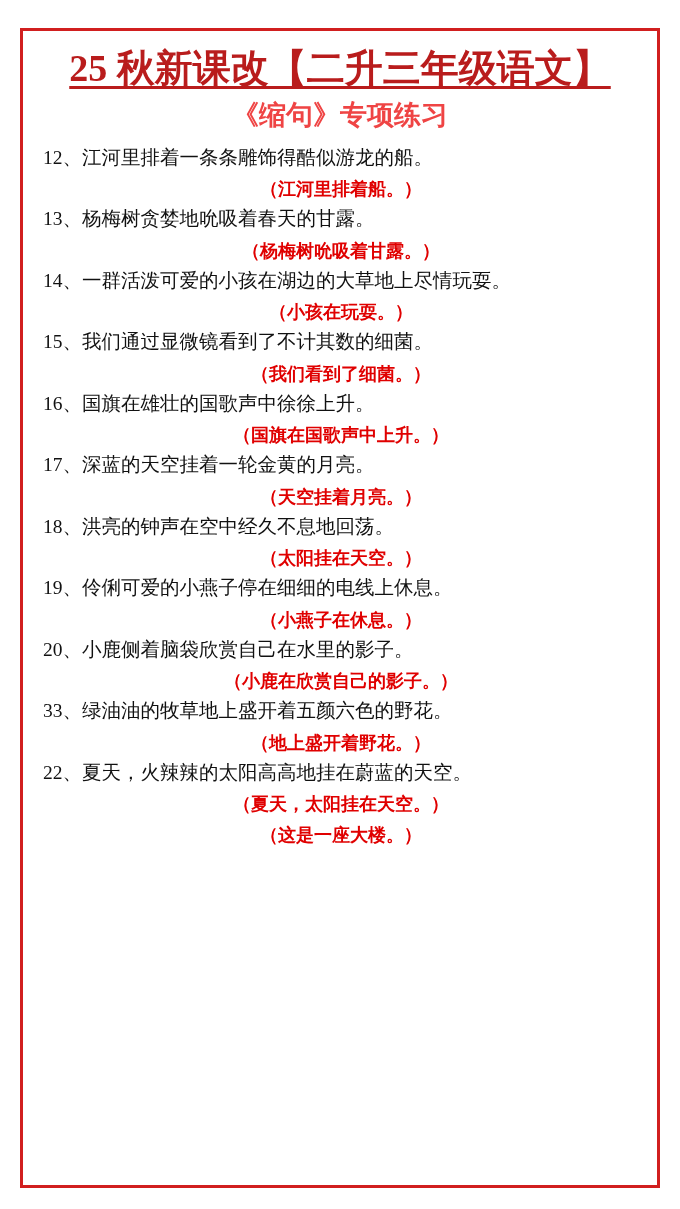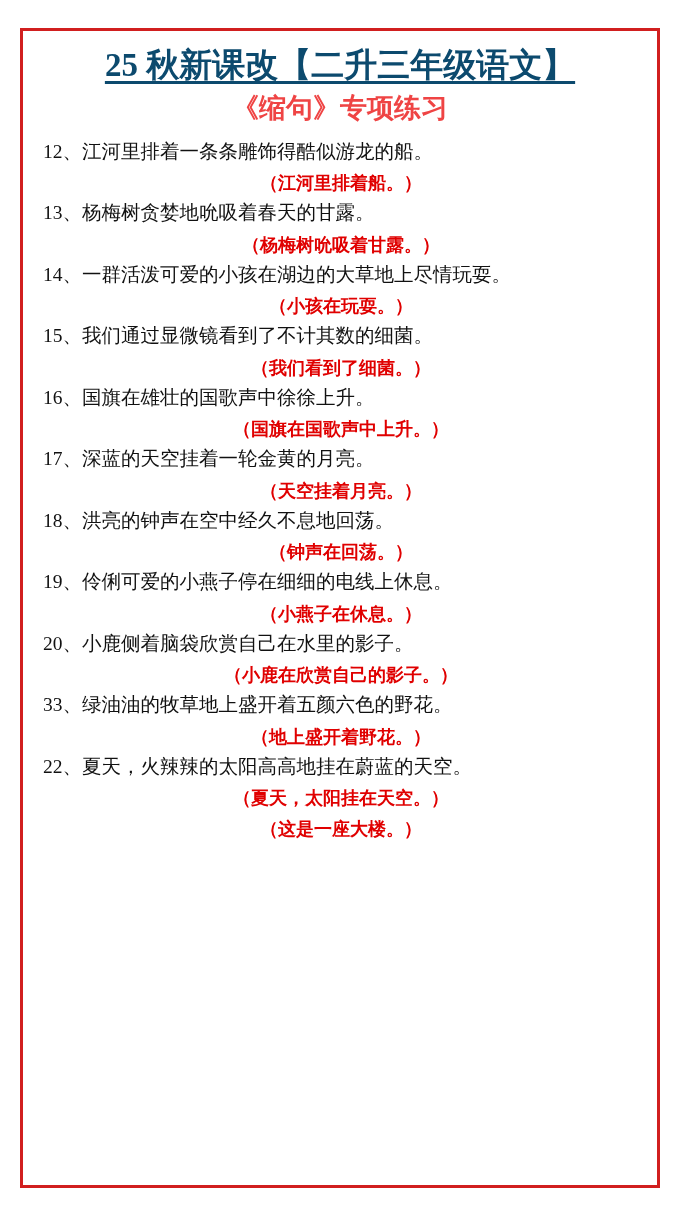--- a/index.html
+++ b/index.html
@@ -29,23 +29,23 @@
     padding: 12px 18px 10px 18px;
     position: relative;
   }
   .title-block {
     text-align: center;
     margin: 2px 0 6px 0;
   }
   .title-main {
     font-family: "Liberation Serif", "DejaVu Serif", serif;
     font-weight: bold;
-    font-size: 33px;
+    font-size: 38px;
     letter-spacing: 0px;
-    color: #0c4a6e;
+    color: #b91c1c;
     text-decoration: underline;
     text-underline-offset: 5px;
     line-height: 1.25;
     white-space: nowrap;
   }
   .title-sub {
     font-family: "Liberation Serif", "DejaVu Serif", serif;
     font-weight: bold;
     font-size: 27px;
     color: #ef4444;
@@ -100,21 +100,21 @@
       <div class="q-line">15、我们通过显微镜看到了不计其数的细菌。</div>
       <div class="a-line">（我们看到了细菌。）</div>
 
       <div class="q-line">16、国旗在雄壮的国歌声中徐徐上升。</div>
       <div class="a-line">（国旗在国歌声中上升。）</div>
 
       <div class="q-line">17、深蓝的天空挂着一轮金黄的月亮。</div>
       <div class="a-line">（天空挂着月亮。）</div>
 
       <div class="q-line">18、洪亮的钟声在空中经久不息地回荡。</div>
-      <div class="a-line">（钟声在回荡。）</div>
+      <div class="a-line">（太阳挂在天空。）</div>
 
       <div class="q-line">19、伶俐可爱的小燕子停在细细的电线上休息。</div>
       <div class="a-line">（小燕子在休息。）</div>
 
       <div class="q-line">20、小鹿侧着脑袋欣赏自己在水里的影子。</div>
       <div class="a-line">（小鹿在欣赏自己的影子。）</div>
 
       <div class="q-line">33、绿油油的牧草地上盛开着五颜六色的野花。</div>
       <div class="a-line">（地上盛开着野花。）</div>
 

